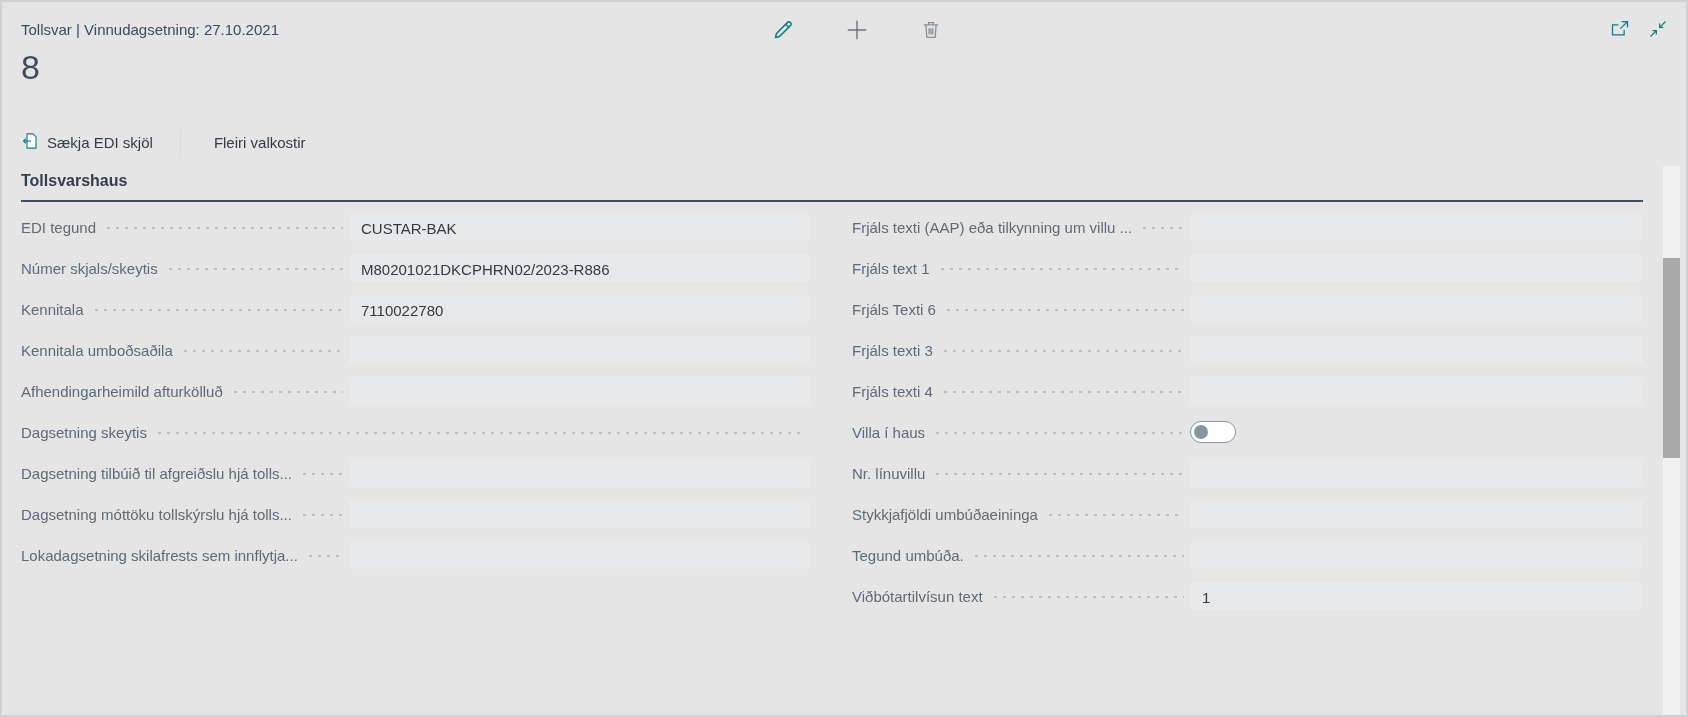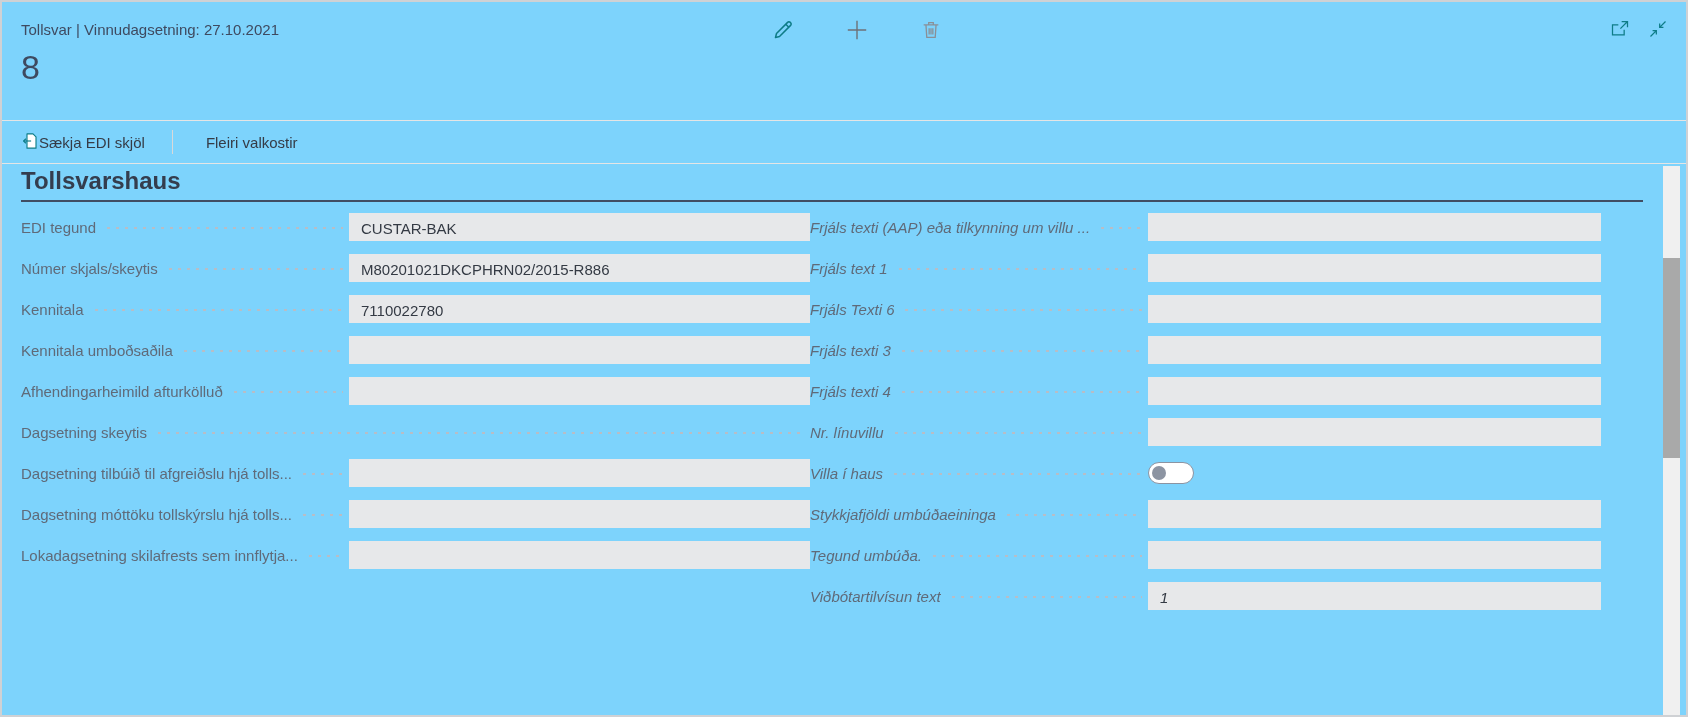--- a/index.html
+++ b/index.html
@@ -1,38 +1,38 @@
 <!DOCTYPE html>
 <html><head>
 <meta charset="utf-8">
 <style>
   * { margin:0; padding:0; box-sizing:border-box; }
   html,body { width:1688px; height:717px; background:#fff; font-family:"Liberation Sans", sans-serif; }
-  .window { position:relative; width:1688px; height:717px; border:2px solid #cfd1d4; background:#7dd3fc; overflow:hidden; }
+  .window { position:relative; width:1688px; height:717px; border:2px solid #cfd1d4; background:#e5e5e5; overflow:hidden; }
 
   
   .hdr { position:relative; height:119px; border-bottom:1px solid #e5e5e5; }
   .caption { position:absolute; left:19px; top:19px; font-size:15px; color:#3e4a60; }
   .title { position:absolute; left:19px; top:46px; font-size:34px; font-weight:400; color:#3e4a60; }
   .hdr-actions { position:absolute; left:768px; top:16px; display:flex; gap:48px; }
   .icon-btn { background:none; border:none; padding:0; width:26px; height:26px; display:flex; align-items:center; justify-content:center; cursor:pointer; }
   .win-actions { position:absolute; right:18px; top:18px; display:flex; gap:18px; }
   .win-actions .icon-btn { width:20px; height:20px; }
 
   
   .abar { display:flex; align-items:center; height:43px; border-bottom:1px solid #e5e5e5; padding-left:19px; }
-  .abtn { display:flex; align-items:center; gap:0; background:none; border:none; font-family:inherit; font-size:15px; color:#353b46; cursor:pointer; }
+  .abtn { display:flex; align-items:center; gap:8px; background:none; border:none; font-family:inherit; font-size:15px; color:#353b46; cursor:pointer; }
   .vdiv { width:1px; height:24px; background:#d9d9d9; margin:0 33px 0 27px; }
 
   
   .main { padding-left:19px; }
-  .sec-title { width:1622px; font-size:24px; font-weight:700; color:#343d4e; padding:6px 0 8px; border-bottom:2px solid #404d63; line-height:22px; }
-  .cols { display:flex; margin-top:11px; }
+  .sec-title { width:1622px; font-size:16px; font-weight:700; color:#343d4e; padding:6px 0 8px; border-bottom:2px solid #404d63; line-height:22px; }
+  .cols { display:flex; gap:42px; margin-top:11px; }
   .col { width:789px; }
-  .col.right { width:791px;font-style:italic; }
+  .col.right { width:791px; }
 
   .row { display:flex; align-items:center; height:28px; margin-bottom:13px; }
   .lbl { font-size:15px; color:#5f6a79; white-space:nowrap; overflow:hidden; flex:0 1 auto; }
   .leader { flex:1 1 auto; min-width:6px; height:28px; margin:0 6px;
             background-image:radial-gradient(circle, #b9bdc5 1.1px, transparent 1.5px);
             background-size:9px 4px; background-position:2px 55%; background-repeat:repeat-x; }
   .val { height:28px; background:#e7e8ea; font-size:15px; color:#343a44; line-height:28px; padding:2px 12px; white-space:nowrap; overflow:hidden; }
   .col.left .val { flex:0 0 461px; }
   .col.right .val { flex:0 0 453px; }
   .toggle-wrap { flex:0 0 453px; display:flex; align-items:center; }
@@ -122,21 +122,21 @@
 
       <div class="col left">
         <div class="row">
           <span class="lbl">EDI tegund</span>
           <span class="leader"></span>
           <div class="val">CUSTAR-BAK</div>
         </div>
         <div class="row">
           <span class="lbl">Númer skjals/skeytis</span>
           <span class="leader"></span>
-          <div class="val">M80201021DKCPHRN02/2015-R886</div>
+          <div class="val">M80201021DKCPHRN02/2023-R886</div>
         </div>
         <div class="row">
           <span class="lbl">Kennitala</span>
           <span class="leader"></span>
           <div class="val">7110022780</div>
         </div>
         <div class="row">
           <span class="lbl">Kennitala umboðsaðila</span>
           <span class="leader"></span>
           <div class="val"></div>
@@ -183,38 +183,38 @@
           <span class="leader"></span>
           <div class="val"></div>
         </div>
         <div class="row">
           <span class="lbl">Frjáls texti 3</span>
           <span class="leader"></span>
           <div class="val"></div>
         </div>
         <div class="row">
           <span class="lbl">Frjáls texti 4</span>
-          <span class="leader"></span>
-          <div class="val"></div>
-        </div>
-        <div class="row">
-          <span class="lbl">Nr. línuvillu</span>
           <span class="leader"></span>
           <div class="val"></div>
         </div>
         <div class="row">
           <span class="lbl">Villa í haus</span>
           <span class="leader"></span>
           <span class="toggle-wrap">
             <span class="toggle">
               <span class="knob"></span>
             </span>
           </span>
         </div>
         <div class="row">
+          <span class="lbl">Nr. línuvillu</span>
+          <span class="leader"></span>
+          <div class="val"></div>
+        </div>
+        <div class="row">
           <span class="lbl">Stykkjafjöldi umbúðaeininga</span>
           <span class="leader"></span>
           <div class="val"></div>
         </div>
         <div class="row">
           <span class="lbl">Tegund umbúða.</span>
           <span class="leader"></span>
           <div class="val"></div>
         </div>
         <div class="row">

